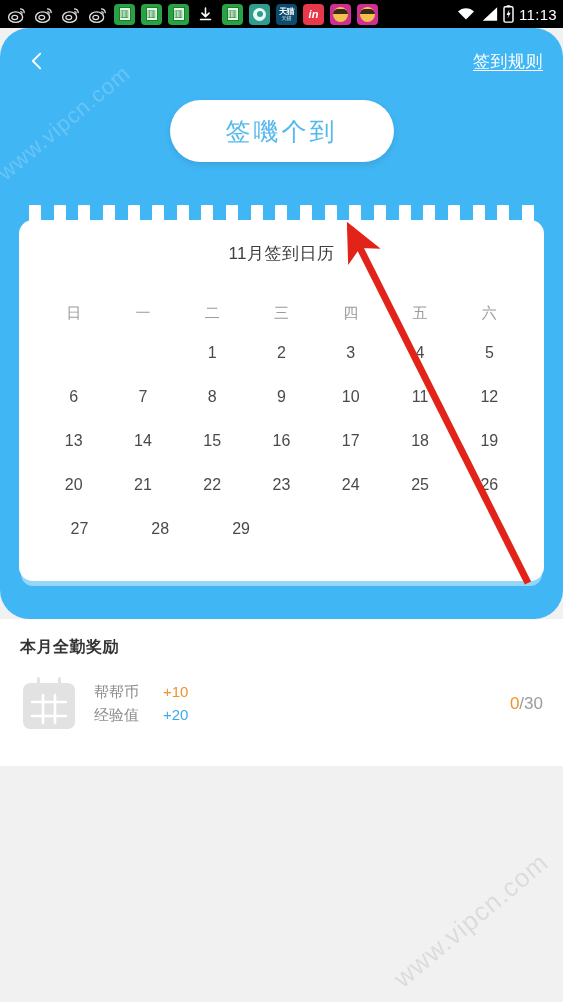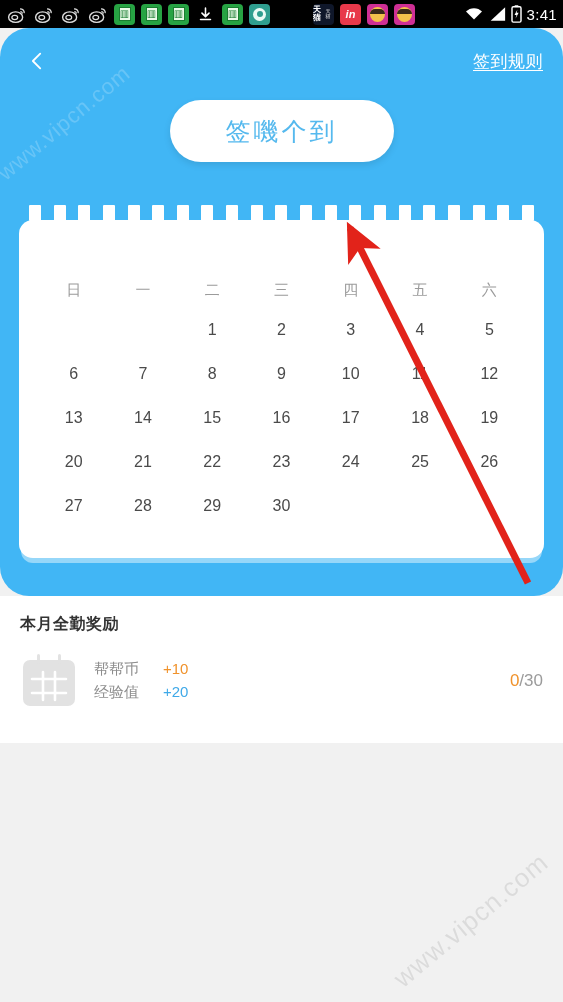--- a/index.html
+++ b/index.html
@@ -27,21 +27,21 @@
   .ico-green{ background:#27a343; }
   .ico-green .inner{ width:12px; height:14px; background:#eafbe8; border:1px solid #1b7d31;
       display:flex; align-items:center; justify-content:center; color:#1b7d31;
       font-size:10px; line-height:1; font-family:"DejaVu Sans",sans-serif;}
   .ico-dl{ background:#000; }
   .ico-dl svg{ width:17px; height:17px; }
   .ico-teal{ background:#2f9e8f; }
   .ico-teal .dot{ width:13px; height:13px; border-radius:50%; background:#eafaf5;
         display:flex; align-items:center; justify-content:center;}
   .ico-teal .dot i{ width:6px;height:6px;border-radius:50%;background:#2f9e8f;display:block;}
-  .ico-tmall{ background:#0f172a; line-height:1;margin-left:37px; }
+  .ico-tmall{ background:#0c4a6e; flex-direction:column; line-height:1; }
   .ico-tmall b{ font-size:8px; font-weight:700; letter-spacing:-.5px; }
   .ico-tmall s{ font-size:5px; text-decoration:none; opacity:.9; }
   .ico-in{ background:#e8394a; font-weight:700; font-size:11px; font-style:italic;}
   .ico-face{ background:#cf2f95; }
   .ico-face .f{ width:15px;height:15px;border-radius:50%;background:#f2c14b;position:relative;}
   .ico-face .f:before{content:"";position:absolute;top:2px;left:0;width:15px;height:5px;
       background:#3a2a1a;border-radius:7px 7px 0 0;}
   .sb-time{ color:#fff; font-size:15px; letter-spacing:.3px; }
   .wifi svg,.sig svg,.bat svg{ display:block; }
 
@@ -184,21 +184,21 @@
           <path d="M19 1v16H2z" fill="#fff"></path>
         </svg>
     </span>
     <span class="bat">
       <svg width="11" height="18" viewBox="0 0 12 20">
           <rect x="1" y="2" width="10" height="17" rx="1.5" fill="none" stroke="#fff" stroke-width="1.6"></rect>
           <rect x="4" y="0.3" width="4" height="2" fill="#fff"></rect>
           <path d="M7 5l-3.2 6H6l-1 4 3.4-6.3H6.2z" fill="#fff"></path>
         </svg>
     </span>
-    <span class="sb-time">3:41</span>
+    <span class="sb-time">11:13</span>
   </div>
 </div>
 
 <div class="hero">
 
   <div class="nav">
     <span class="back">
       <svg viewBox="0 0 24 24">
           <path d="M15.5 4L7.5 12l8 8" fill="none" stroke="#fff" stroke-width="2" stroke-linecap="round" stroke-linejoin="round"></path>
         </svg>
@@ -230,20 +230,21 @@
       <span class="tab"></span>
       <span class="tab"></span>
       <span class="tab"></span>
       <span class="tab"></span>
       <span class="tab"></span>
       <span class="tab"></span>
       <span class="tab"></span>
     </div>
 
     <div class="card">
+      <div class="cal-title">11月签到日历</div>
 
       <div class="grid">
         <div class="row dow">
           <span class="cell">日</span>
           <span class="cell">一</span>
           <span class="cell">二</span>
           <span class="cell">三</span>
           <span class="cell">四</span>
           <span class="cell">五</span>
           <span class="cell">六</span>
@@ -286,21 +287,20 @@
           <span class="cell">23</span>
           <span class="cell">24</span>
           <span class="cell">25</span>
           <span class="cell">26</span>
         </div>
 
         <div class="row">
           <span class="cell">27</span>
           <span class="cell">28</span>
           <span class="cell">29</span>
-          <span class="cell">30</span>
           <span class="cell empty"></span>
           <span class="cell empty"></span>
           <span class="cell empty"></span>
         </div>
       </div>
     </div>
   </div>
 </div>
 
 <div class="reward">

